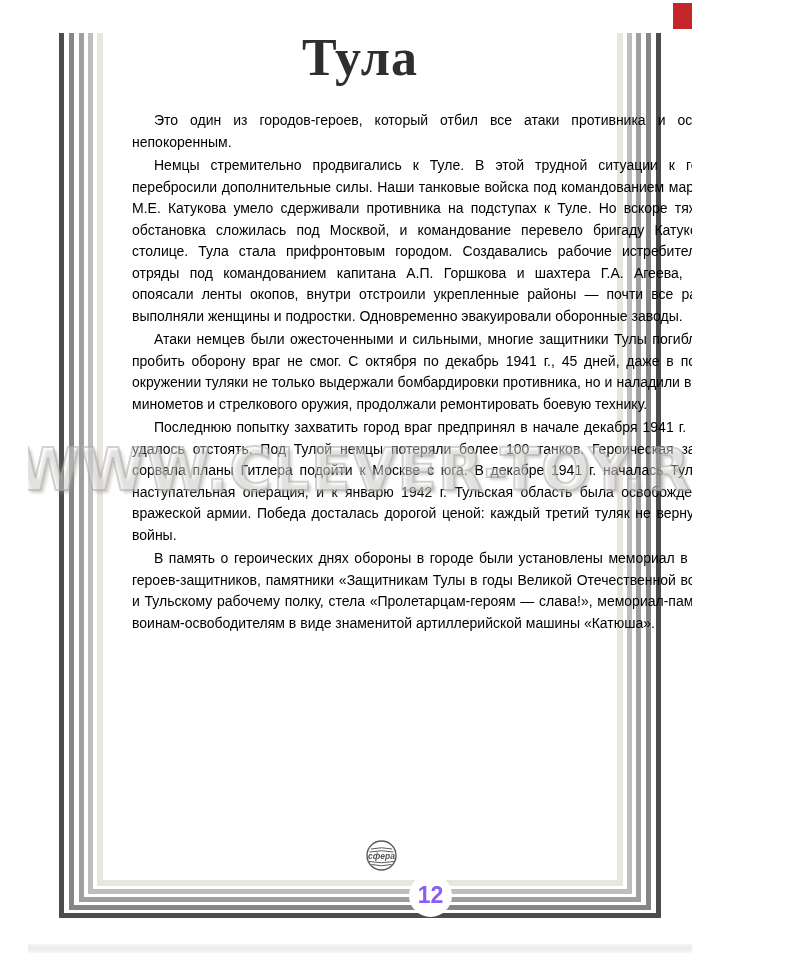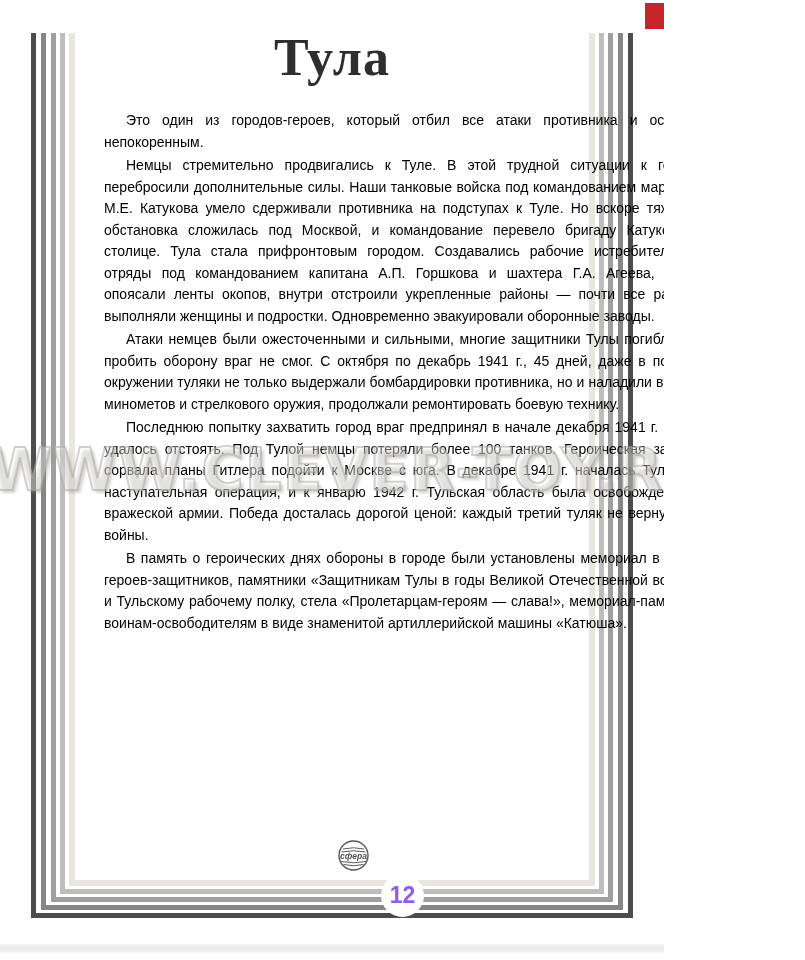--- a/index.html
+++ b/index.html
@@ -1,17 +1,17 @@
 <!DOCTYPE html>
 <html lang="ru"><head>
 <meta charset="utf-8">
 <style>
   html,body{margin:0;padding:0;}
   body{background:#ffffff;font-family:"Liberation Sans","DejaVu Sans",sans-serif;}
-  #page{position:relative;width:664px;height:960px;background:#ffffff;overflow:hidden;}
+  #page{position:relative;width:664px;height:960px;background:#ffffff;overflow:hidden;margin-left:28px;}
 
   
   .frame{position:absolute;top:33px;border-style:none solid solid solid;}
   .f1{left:31px;right:31px;bottom:42px;border-width:0 5px 5px 5px;border-color:#4c4c4c;}
   .f2{left:41px;right:41px;bottom:50px;border-width:0 5px 5px 5px;border-color:#868686;}
   .f3{left:51px;right:51px;bottom:58px;border-width:0 5px 5px 5px;border-color:#9f9f9f;}
   .f4{left:60px;right:60px;bottom:66px;border-width:0 5px 5px 5px;border-color:#bdbdbd;}
   .f5{left:69px;right:69px;bottom:74px;border-width:0 6px 6px 6px;border-color:#e9e6df;}
 
   .title{position:absolute;top:28px;left:0;right:0;text-align:center;

